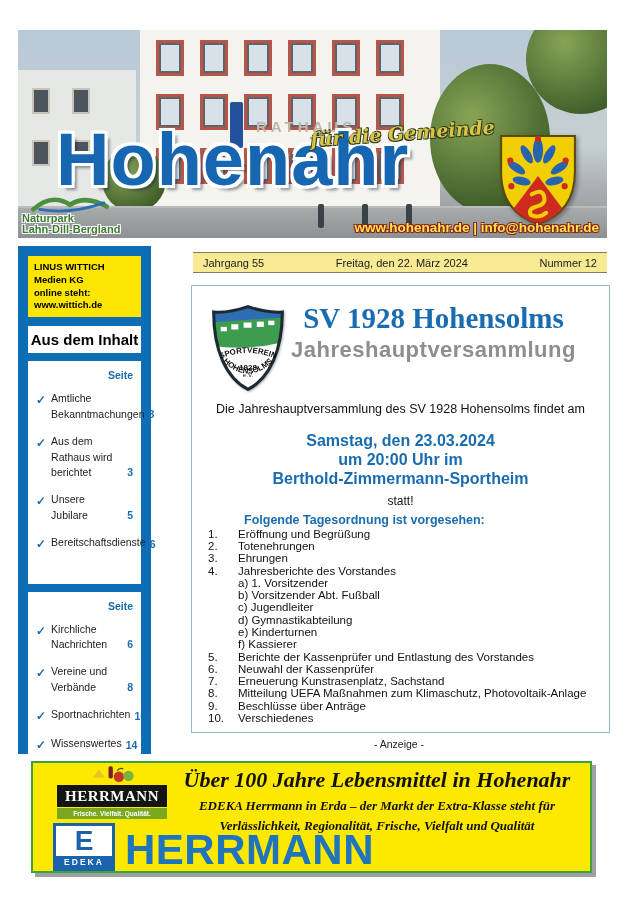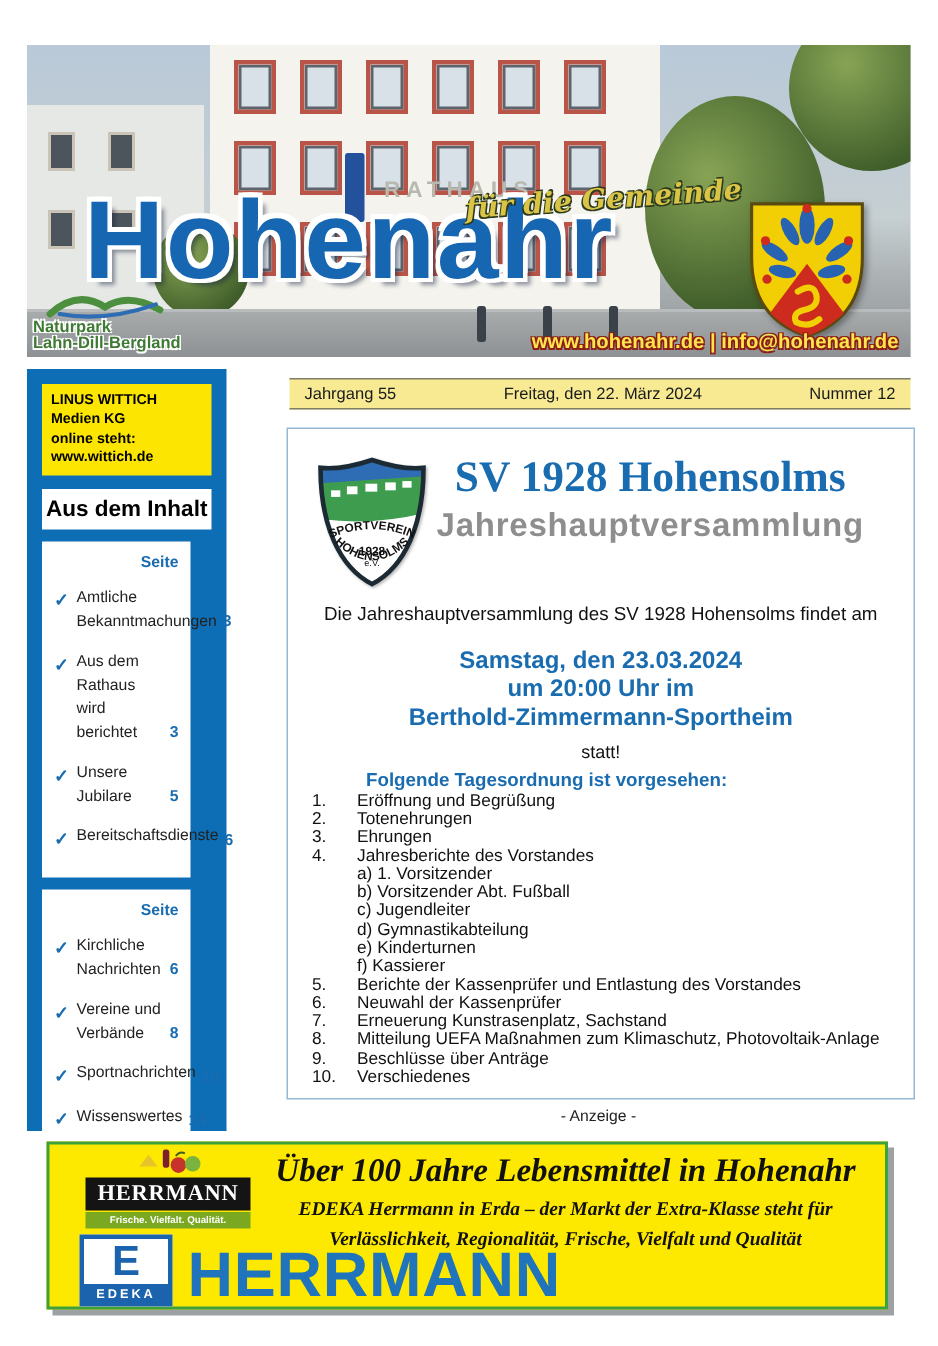--- a/index.html
+++ b/index.html
@@ -46,21 +46,21 @@
              border-top:1px solid #7e7e66;border-bottom:1px solid #7e7e66;
              display:flex;align-items:center;justify-content:space-between;
              padding:0 10px;font-size:11px;color:#1a1a1a;}
 
   
   .sidebar{position:absolute;left:18px;top:246px;width:133px;height:508px;background:#0d6eb6;}
   .publisher-box{margin:10px 10px 0 10px;background:#fce500;padding:5px 6px;
                  font-size:9.5px;font-weight:bold;line-height:1.35;color:#000;}
   .inhalt-heading{margin:9px 10px 0 10px;background:#ffffff;padding:5px 2px;text-align:center;
                   font-size:15px;font-weight:bold;color:#000;}
-  .toc-box{margin:8px 24px 0 10px;background:#fff;padding:8px 8px 6px 8px;}
+  .toc-box{margin:8px 10px 0 10px;background:#fff;padding:8px 8px 20px 8px;}
   .seite{font-size:10.5px;font-weight:bold;color:#1a6cb0;text-align:right;margin-bottom:10px;}
   .toc-row{display:flex;align-items:flex-start;margin-bottom:11px;font-size:10.5px;line-height:1.5;}
   .check{color:#1a6cb0;font-weight:bold;font-size:12px;margin-right:5px;flex:none;}
   .toc-label{flex:1;color:#222;}
   .toc-page{font-weight:bold;color:#1a6cb0;align-self:flex-end;margin-left:4px;}
 
   
   .article-box{position:absolute;left:191px;top:285px;width:419px;height:448px;background:#fff;
                border:1px solid #93b9d4;padding:6px 16px 10px 16px;overflow:hidden;}
   .article-header{position:relative;height:92px;}

